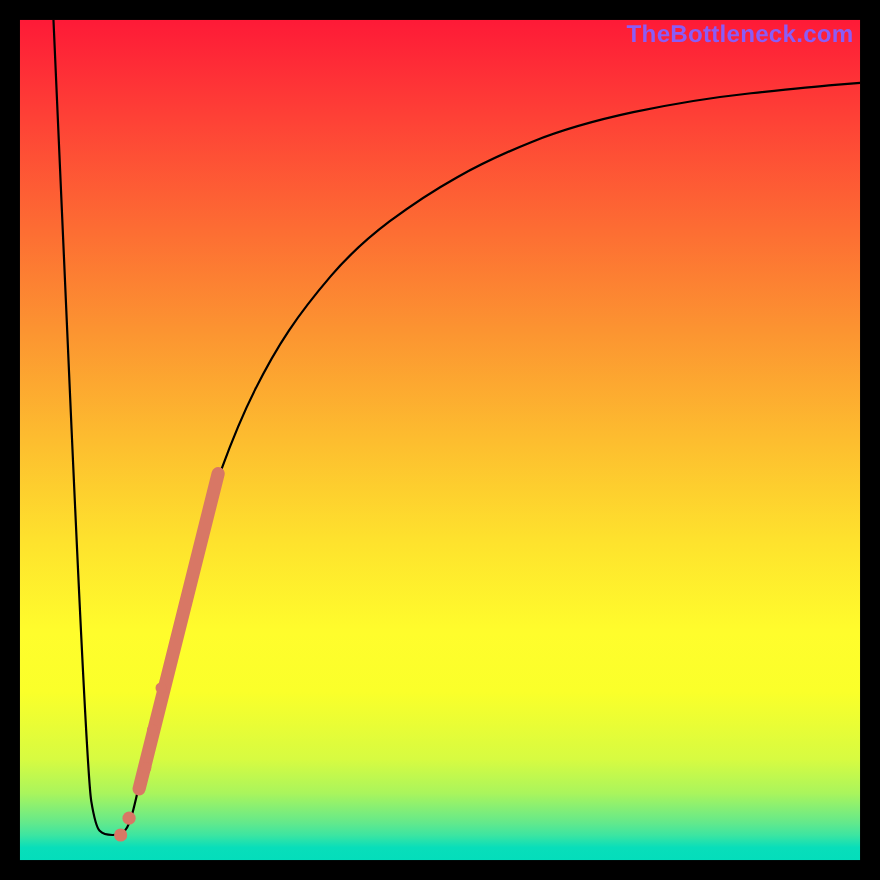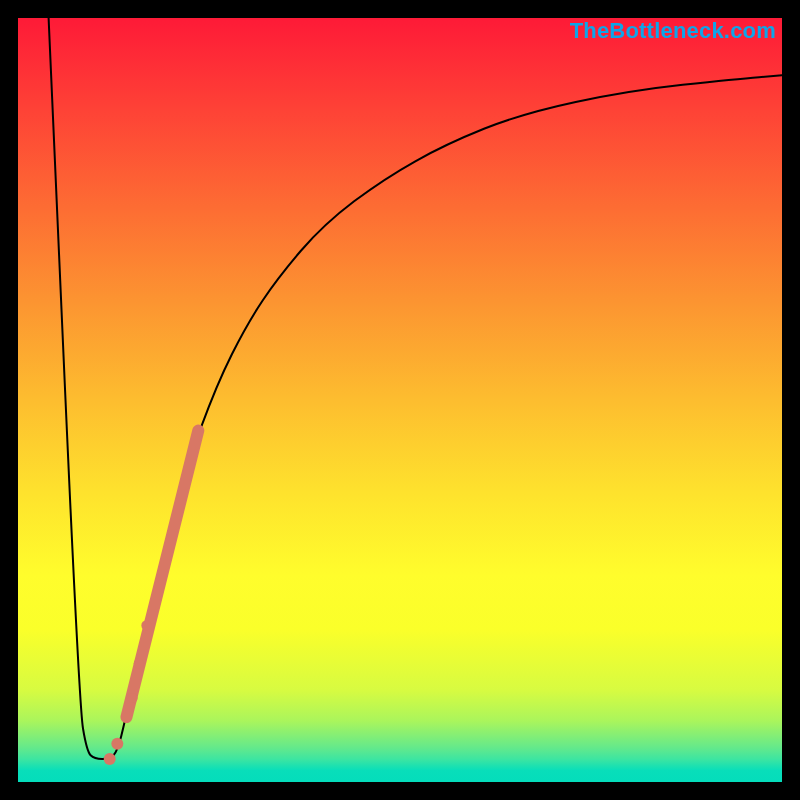--- a/index.html
+++ b/index.html
@@ -42,21 +42,21 @@
       #64e98b 95.5%,
       #3de5a1 97%,
       #08deba 98.5%,
       #04ddbb 100%
     );
   }
   .watermark {
     position: absolute;
     top: 0;
     right: 6px;
-    color: #0ea5e9;
+    color: #8b5cf6;
     font-weight: bold;
     font-size: 22px;
     letter-spacing: 0.2px;
     user-select: none;
   }
   svg {
     position: absolute;
     inset: 0;
   }
   .curve {

